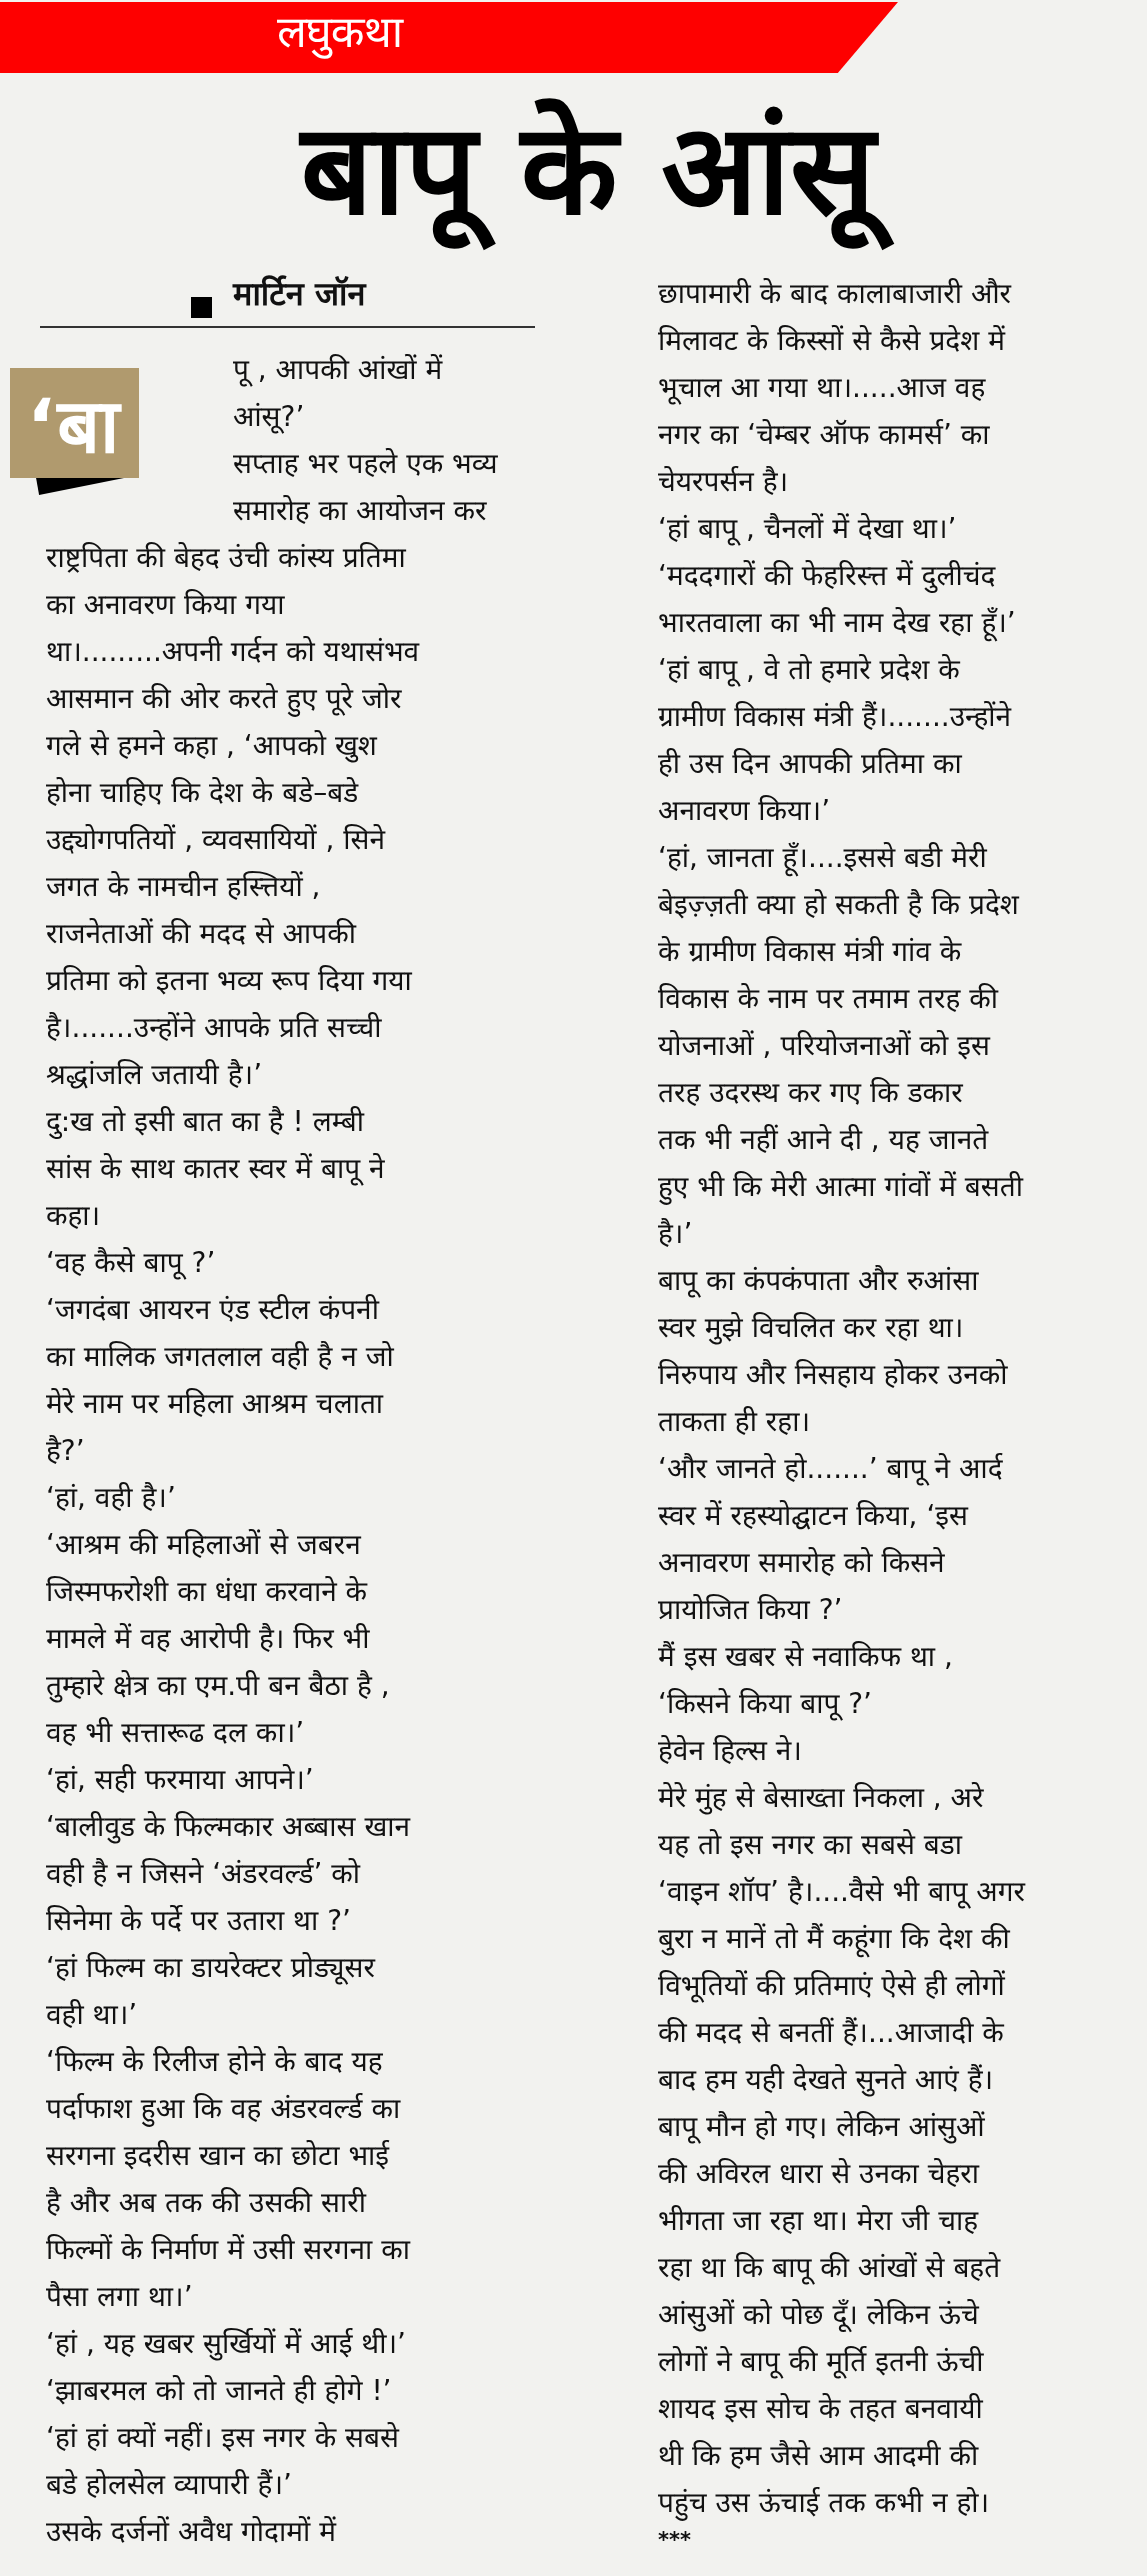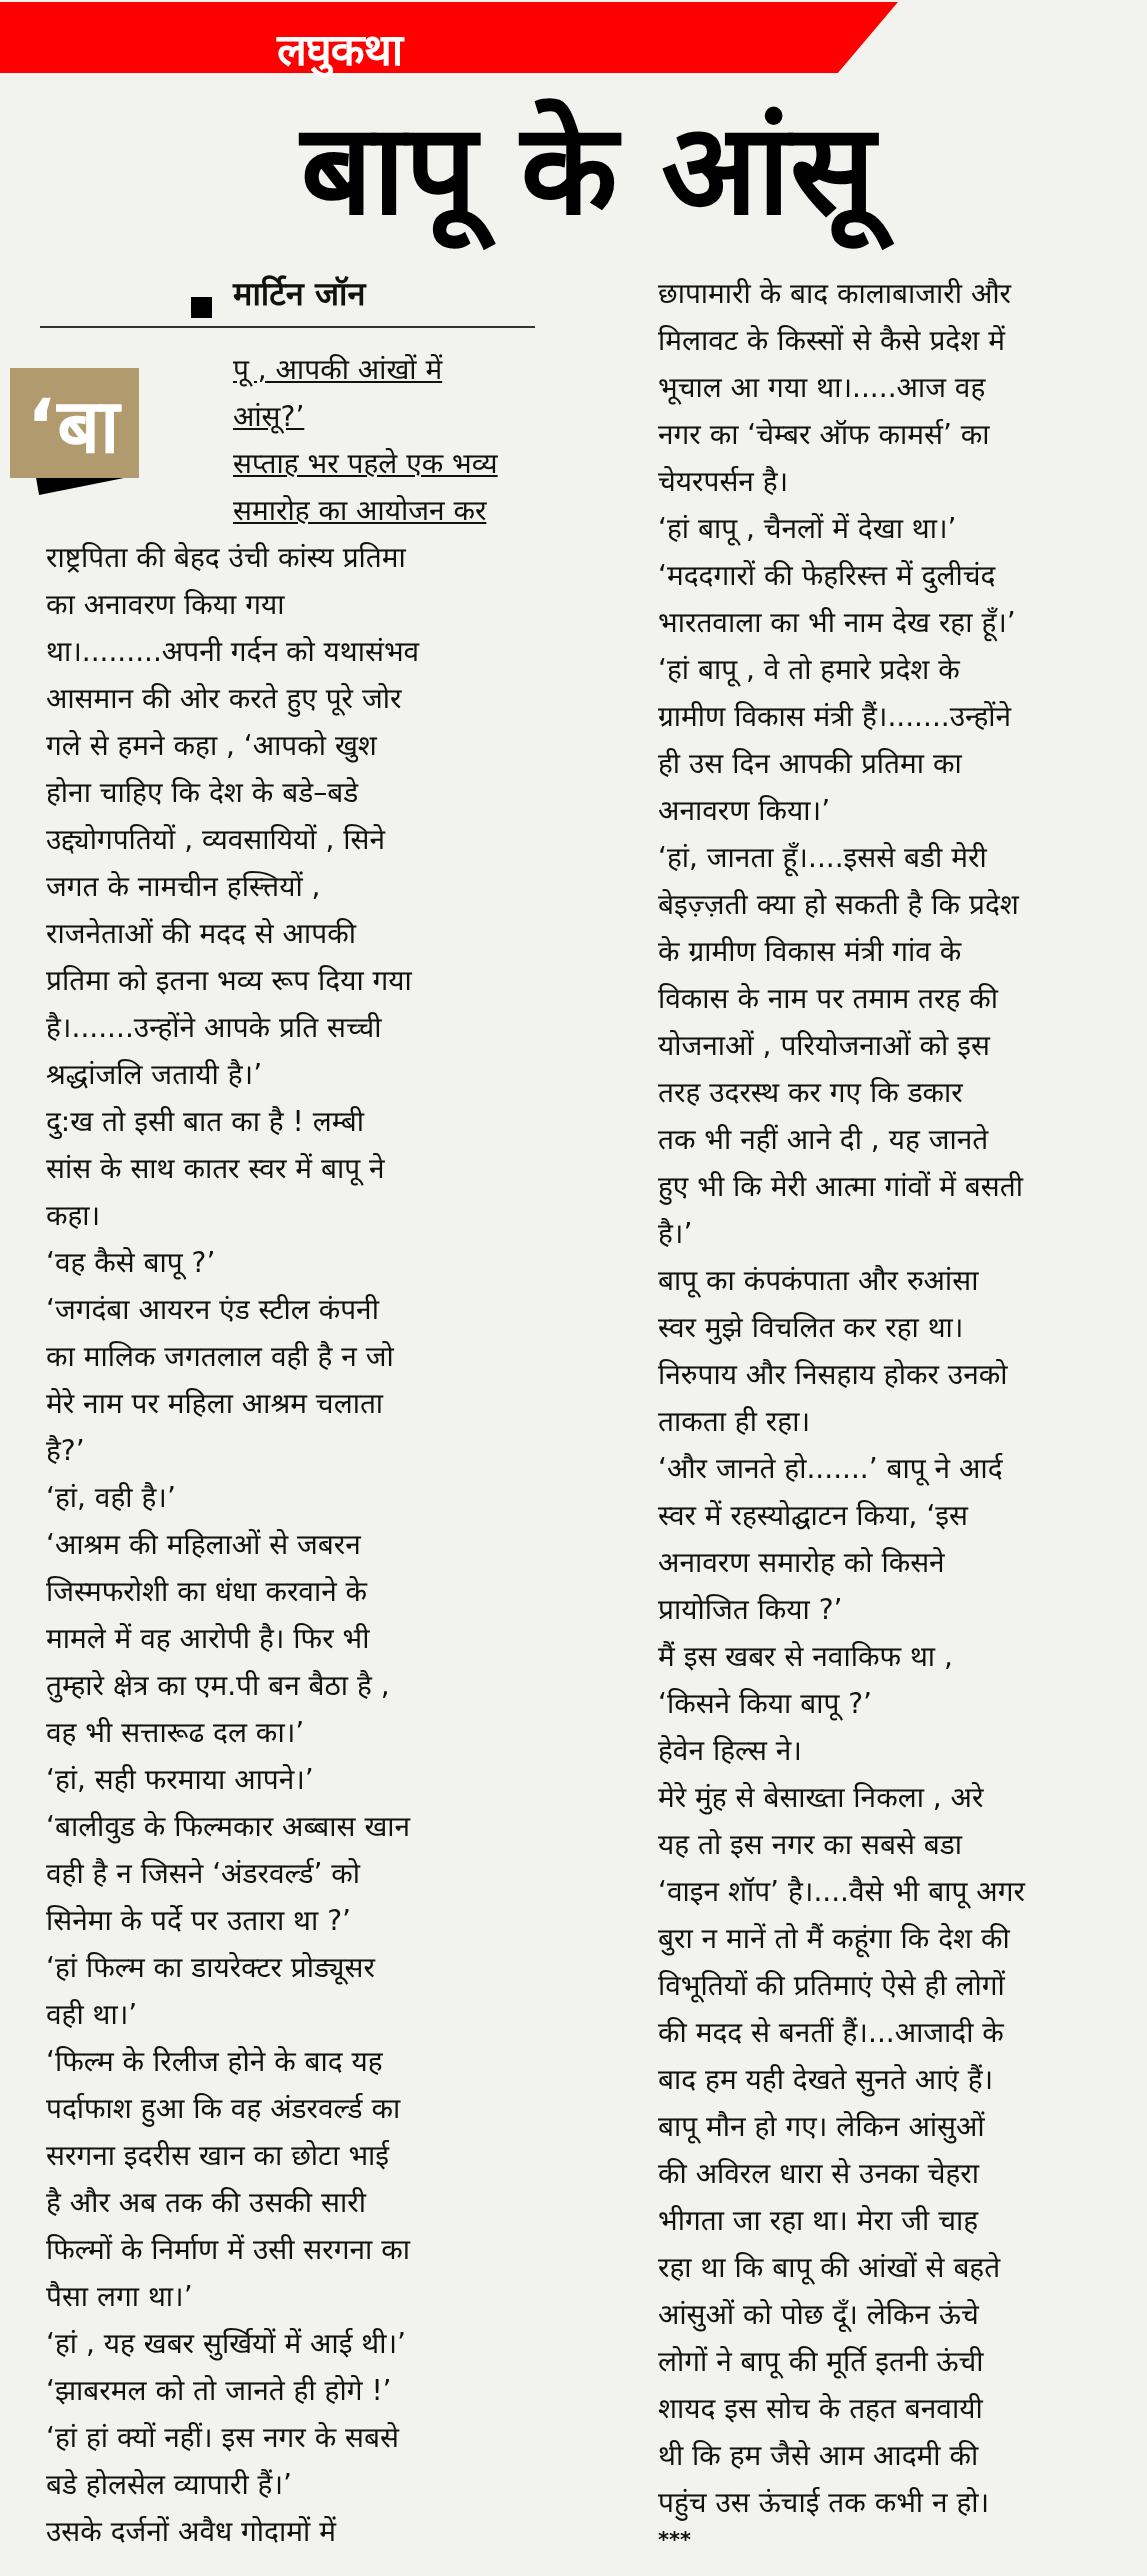--- a/index.html
+++ b/index.html
@@ -9,22 +9,22 @@
     position: relative; overflow: hidden;
     font-family: "DejaVu Sans", "Liberation Sans", sans-serif;
     color: #111;
   }
   .banner {
     position: absolute; left: 0; top: 1.9px; width: 898px; height: 71px;
     background: #fe0000;
     clip-path: polygon(0 0, 100% 0, 93.3% 100%, 0 100%);
   }
   .banner-label {
-    position: absolute; left: 277px; top: 21px;
-    font-size: 44px; font-weight: bold; color: #ffffff;
+    position: absolute; left: 277px; top: 3px;
+    font-size: 44px; font-weight: normal; color: #ffffff;
     letter-spacing: -1px; line-height: 57px;
   }
   .title {
     position: absolute; left: 0; width: 1176px; top: 84px;
     text-align: center;
     font-size: 126px; font-weight: bold; line-height: 172px;
     color: #000;
   }
   .byline {
     position: absolute; left: 191px; top: 270px;
@@ -46,21 +46,21 @@
     background: #b09a6e;
     color: #fff; font-weight: bold; font-size: 75px;
     display: flex; align-items: center; justify-content: center;
     letter-spacing: 1.9px;
   }
   .dropcap-shadow {
     position: absolute; left: 36px; top: 470px; width: 103px; height: 25px;
     background: #000;
     clip-path: polygon(0 30%, 100% 0, 100% 20%, 3% 100%);
   }
-  .indent { padding-left: 187px; text-decoration: underline; }
+  .indent { padding-left: 187px; }
   .end-mark { font-weight: bold; font-size: 21px; line-height: 29px; display: block; }
 </style>
 </head>
 <body>
 
 <div class="banner"></div>
 <div class="banner-label">लघुकथा</div>
 
 <h1 class="title" style="margin:0;">बापू के आंसू</h1>
 

